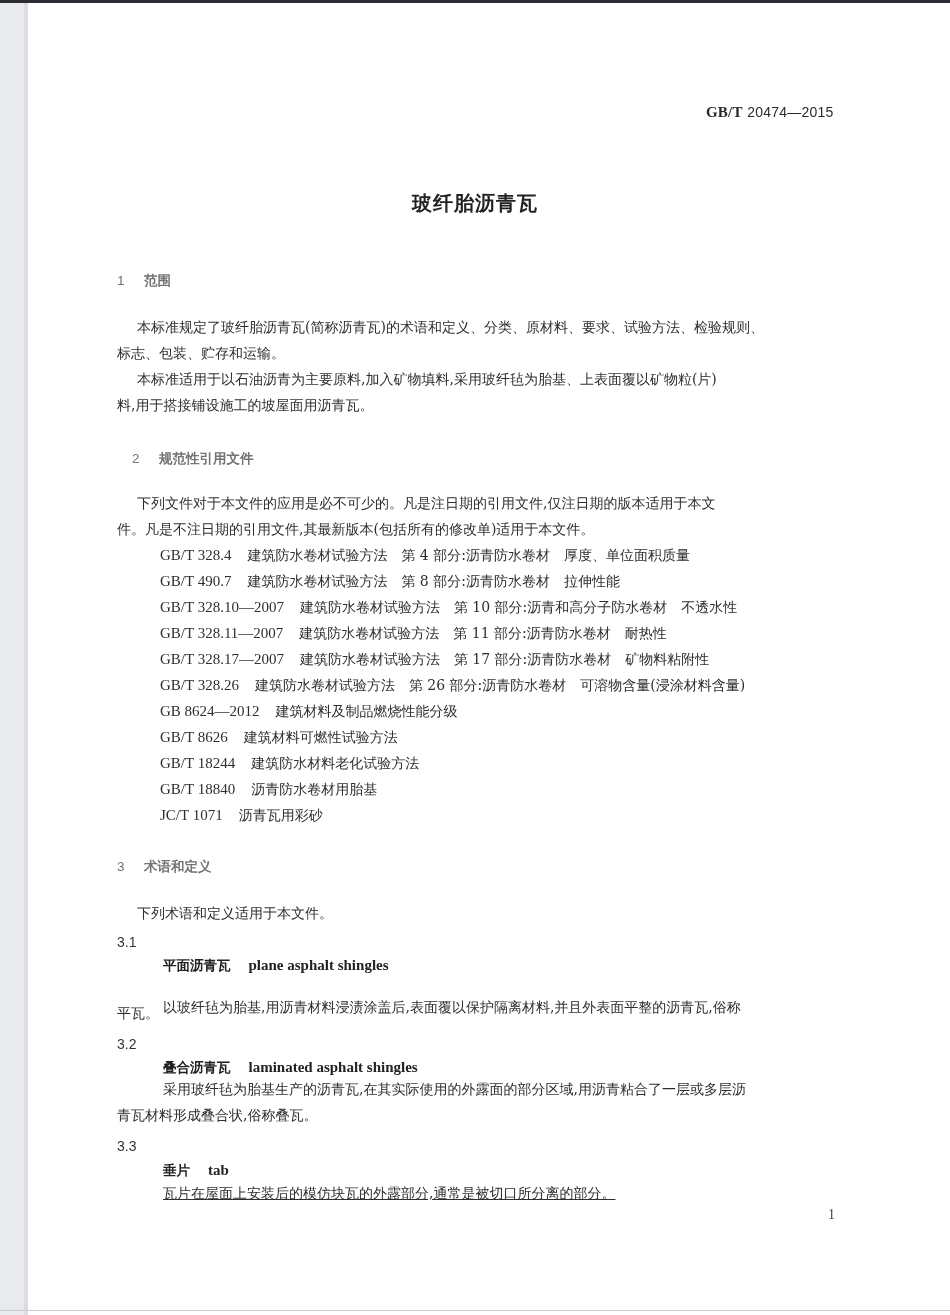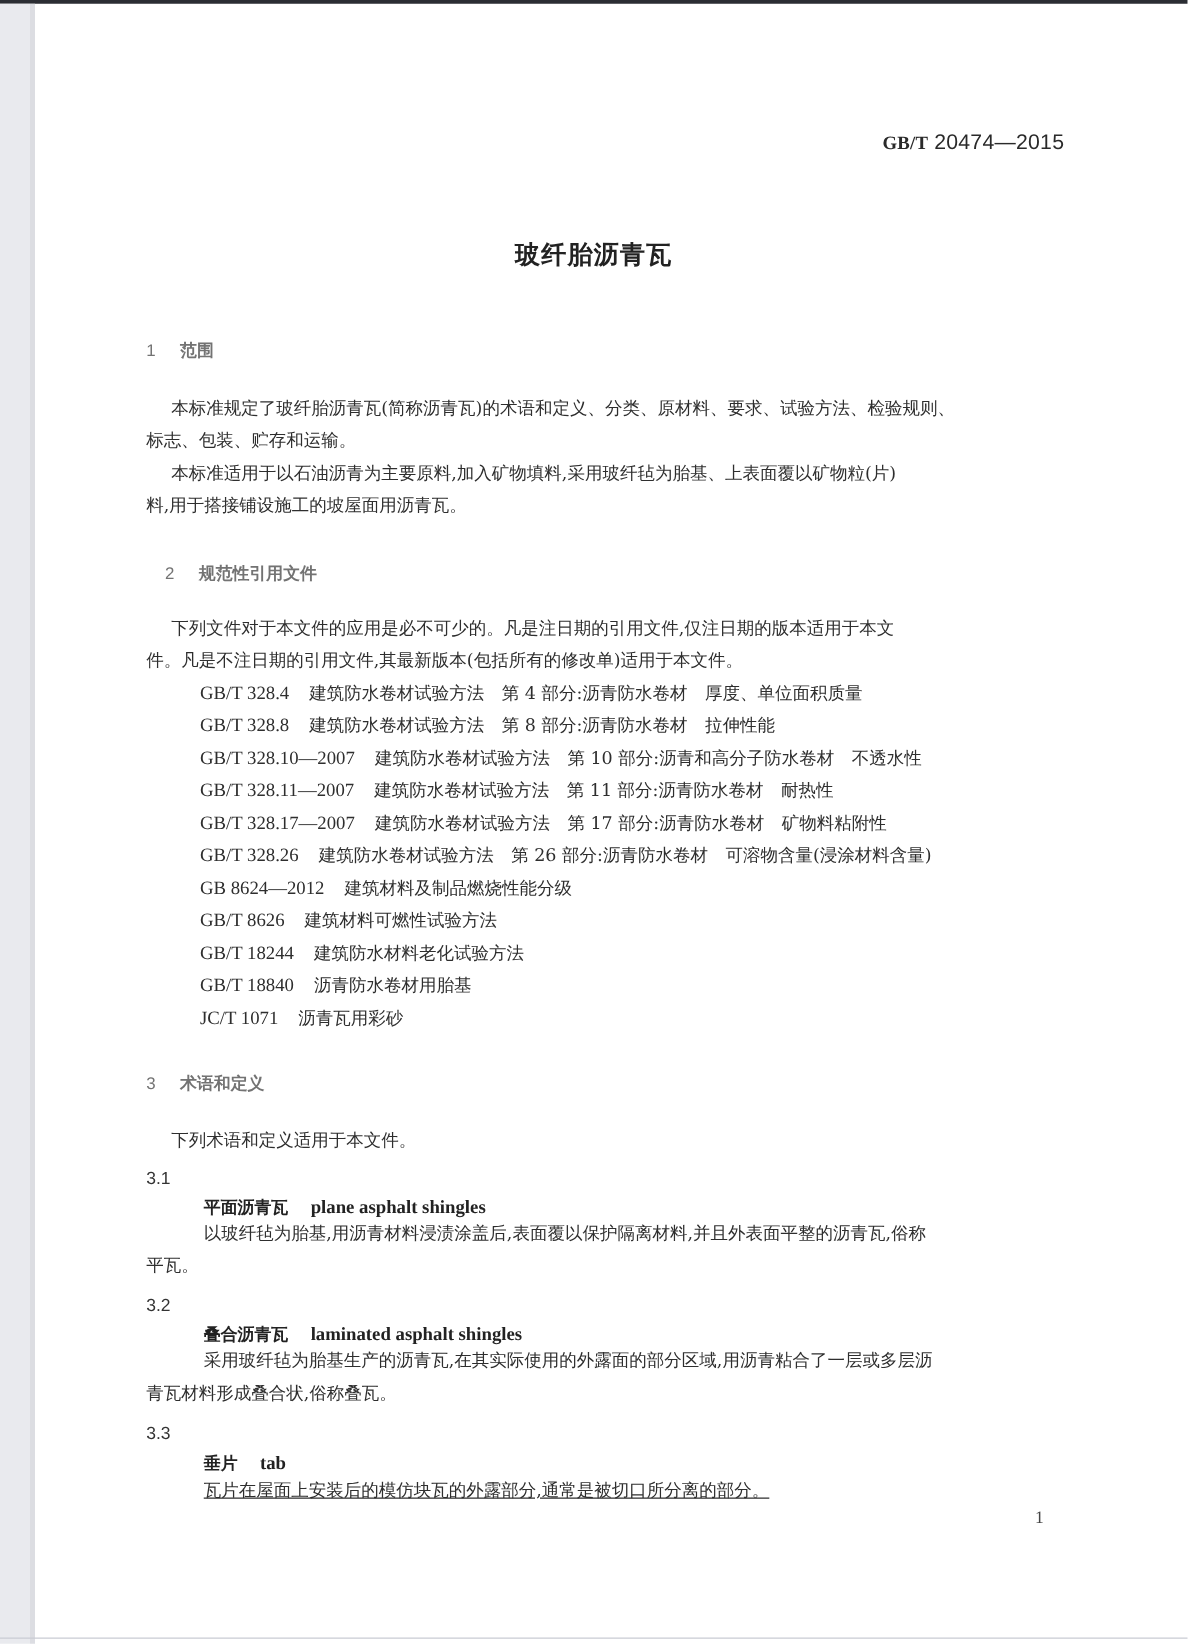--- a/index.html
+++ b/index.html
@@ -10,21 +10,21 @@
     color: #2a2a2a;
   }
   .top-edge { position: absolute; left: 0; top: 0; width: 950px; height: 3px; background: #2b2d33; }
   .left-strip { position: absolute; left: 0; top: 3px; width: 24px; height: 1312px; background: #e9eaee; }
   .left-strip-line { position: absolute; left: 24px; top: 3px; width: 4px; height: 1312px; background: #dcdde2; }
   .bottom-edge { position: absolute; left: 0; top: 1310px; width: 950px; height: 1px; background: #c9cbd3; }
   .abs { position: absolute; white-space: nowrap; }
 
   .std-number { left: 706px; top: 104px; font-size: 14px; letter-spacing: 0.2px; }
   .std-number .gbt { font-family: "Liberation Serif", serif; font-weight: bold; font-size: 15px; }
-  .std-number .num { font-family: "Liberation Sans", sans-serif; font-size: 17px; }
+  .std-number .num { font-family: "Liberation Sans", sans-serif; font-size: 14px; }
 
   .doc-title { left: 0; width: 950px; text-align: center; top: 190px;
     font-family: "DejaVu Sans", sans-serif; font-weight: bold; font-size: 20px; letter-spacing: 1px; color: #222; }
 
   .sec-head { font-family: "DejaVu Sans", sans-serif; font-weight: bold; font-size: 13.5px; color: #737373; }
   .sec-head .num { font-weight: normal; display: inline-block; width: 27px; font-family: "Liberation Sans", sans-serif; }
 
   .para { font-size: 14px; line-height: 26px; color: #2e2e2e; }
   .p-indent { left: 137px; }
   .p-wrap { left: 117px; }
@@ -61,41 +61,41 @@
 <div class="abs para p-indent" style="top:366px;">本标准适用于以石油沥青为主要原料,加入矿物填料,采用玻纤毡为胎基、上表面覆以矿物粒(片)</div>
 <div class="abs para p-wrap" style="top:392px;">料,用于搭接铺设施工的坡屋面用沥青瓦。</div>
 
 <div class="abs sec-head" style="left:132px; top:450px;">
   <span class="num">2</span><span>规范性引用文件</span>
 </div>
 <div class="abs para p-indent" style="top:490px;">下列文件对于本文件的应用是必不可少的。凡是注日期的引用文件,仅注日期的版本适用于本文</div>
 <div class="abs para p-wrap" style="top:516px;">件。凡是不注日期的引用文件,其最新版本(包括所有的修改单)适用于本文件。</div>
 
 <div class="abs para ref" style="top:542px;"><span class="code">GB/T 328.4</span><span class="sp"></span><span>建筑防水卷材试验方法　第 4 部分:沥青防水卷材　厚度、单位面积质量</span></div>
-<div class="abs para ref" style="top:568px;"><span class="code">GB/T 328.8</span><span class="sp"></span><span>建筑防水卷材试验方法　第 8 部分:沥青防水卷材　拉伸性能</span></div>
+<div class="abs para ref" style="top:568px;"><span class="code">GB/T 490.7</span><span class="sp"></span><span>建筑防水卷材试验方法　第 8 部分:沥青防水卷材　拉伸性能</span></div>
 <div class="abs para ref" style="top:594px;"><span class="code">GB/T 328.10—2007</span><span class="sp"></span><span>建筑防水卷材试验方法　第 10 部分:沥青和高分子防水卷材　不透水性</span></div>
 <div class="abs para ref" style="top:620px;"><span class="code">GB/T 328.11—2007</span><span class="sp"></span><span>建筑防水卷材试验方法　第 11 部分:沥青防水卷材　耐热性</span></div>
 <div class="abs para ref" style="top:646px;"><span class="code">GB/T 328.17—2007</span><span class="sp"></span><span>建筑防水卷材试验方法　第 17 部分:沥青防水卷材　矿物料粘附性</span></div>
 <div class="abs para ref" style="top:672px;"><span class="code">GB/T 328.26</span><span class="sp"></span><span>建筑防水卷材试验方法　第 26 部分:沥青防水卷材　可溶物含量(浸涂材料含量)</span></div>
 <div class="abs para ref" style="top:698px;"><span class="code">GB 8624—2012</span><span class="sp"></span><span>建筑材料及制品燃烧性能分级</span></div>
 <div class="abs para ref" style="top:724px;"><span class="code">GB/T 8626</span><span class="sp"></span><span>建筑材料可燃性试验方法</span></div>
 <div class="abs para ref" style="top:750px;"><span class="code">GB/T 18244</span><span class="sp"></span><span>建筑防水材料老化试验方法</span></div>
 <div class="abs para ref" style="top:776px;"><span class="code">GB/T 18840</span><span class="sp"></span><span>沥青防水卷材用胎基</span></div>
 <div class="abs para ref" style="top:802px;"><span class="code">JC/T 1071</span><span class="sp"></span><span>沥青瓦用彩砂</span></div>
 
 <div class="abs sec-head" style="left:117px; top:858px;">
   <span class="num">3</span><span>术语和定义</span>
 </div>
 <div class="abs para p-indent" style="top:900px;">下列术语和定义适用于本文件。</div>
 
 <div class="abs term-num" style="top:934px;">3.1</div>
 <div class="abs term-title" style="top:957px;">
   <span>平面沥青瓦</span><span class="en">plane asphalt shingles</span>
 </div>
-<div class="abs para p-indent" style="top:974px; left:163px;">以玻纤毡为胎基,用沥青材料浸渍涂盖后,表面覆以保护隔离材料,并且外表面平整的沥青瓦,俗称</div>
+<div class="abs para p-indent" style="top:994px; left:163px;">以玻纤毡为胎基,用沥青材料浸渍涂盖后,表面覆以保护隔离材料,并且外表面平整的沥青瓦,俗称</div>
 <div class="abs para p-wrap" style="top:1000px;">平瓦。</div>
 
 <div class="abs term-num" style="top:1036px;">3.2</div>
 <div class="abs term-title" style="top:1059px;">
   <span>叠合沥青瓦</span><span class="en">laminated asphalt shingles</span>
 </div>
 <div class="abs para p-indent" style="top:1076px; left:163px;">采用玻纤毡为胎基生产的沥青瓦,在其实际使用的外露面的部分区域,用沥青粘合了一层或多层沥</div>
 <div class="abs para p-wrap" style="top:1102px;">青瓦材料形成叠合状,俗称叠瓦。</div>
 
 <div class="abs term-num" style="top:1138px;">3.3</div>

